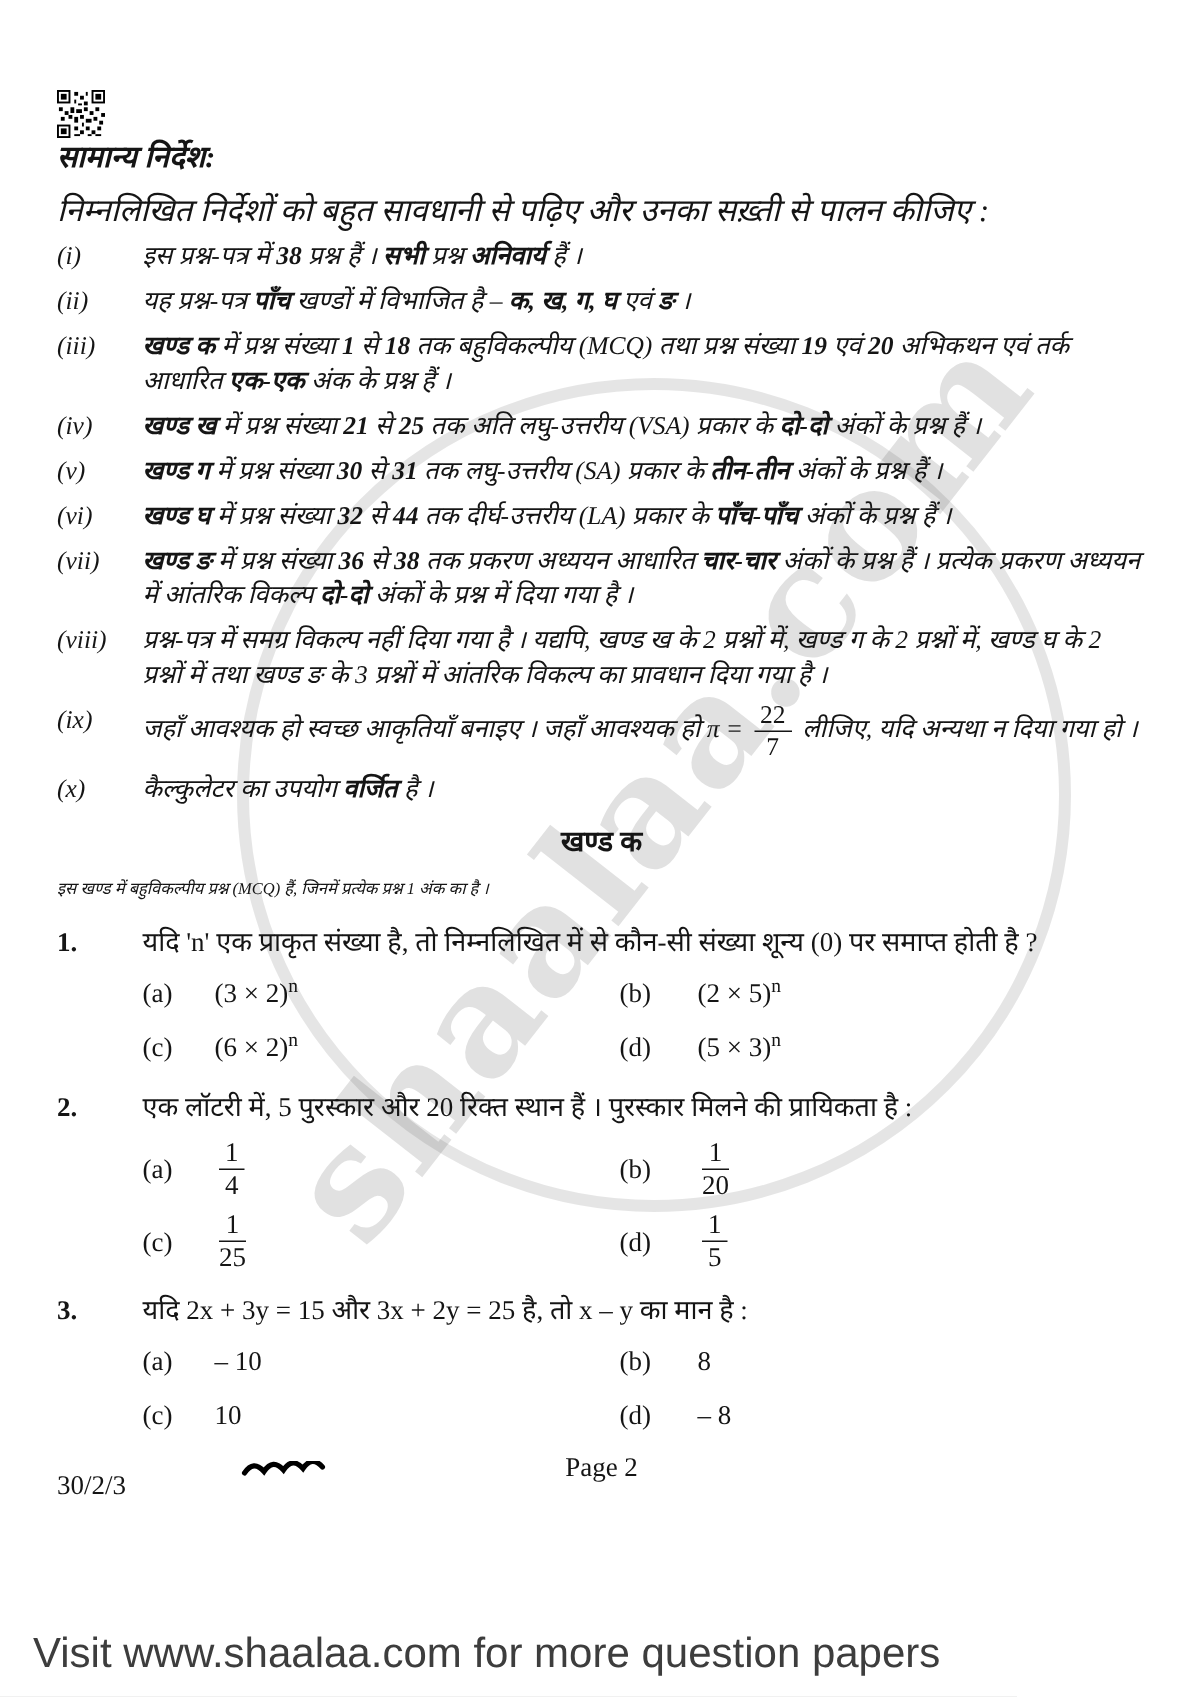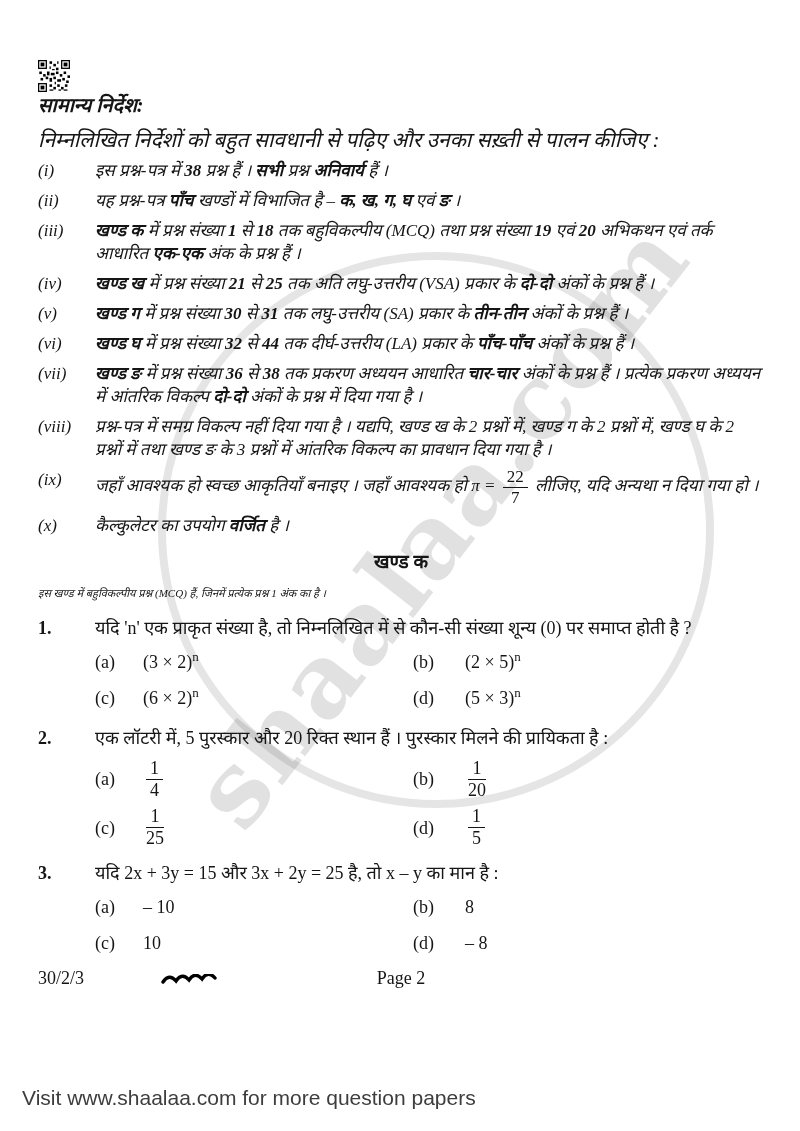--- a/index.html
+++ b/index.html
@@ -48,27 +48,27 @@
     display:grid;
     grid-template-columns:48px 270px 52px auto;
     row-gap:10px;
     margin:8px 0 0 57px;
     font-size:18px;line-height:26px;
     align-items:center;
   }
   .opts.fracs{row-gap:8px;}
   sup{font-size:13px;line-height:0;vertical-align:super;}
   .footer{position:relative;margin-top:12px;height:26px;font-size:18px;}
-  .footer .code{position:absolute;left:0;top:0;}
+  .footer .code{position:absolute;left:0;top:12px;}
   .footer .squiggle{position:absolute;left:122px;top:6px;}
   .footer .pageno{position:absolute;left:0;right:0;text-align:center;}
   .banner{
     position:absolute;left:22px;top:1086px;z-index:1;
     font-family:"Liberation Sans","DejaVu Sans",sans-serif;
-    font-size:21px;color:#3d3d3d;
+    font-size:28px;color:#3d3d3d;
   }
 </style>
 </head>
 <body>
 
 <div class="page">
 
   <div class="wm-ring"></div>
   <div class="wm-text">shaalaa.com</div>
 

